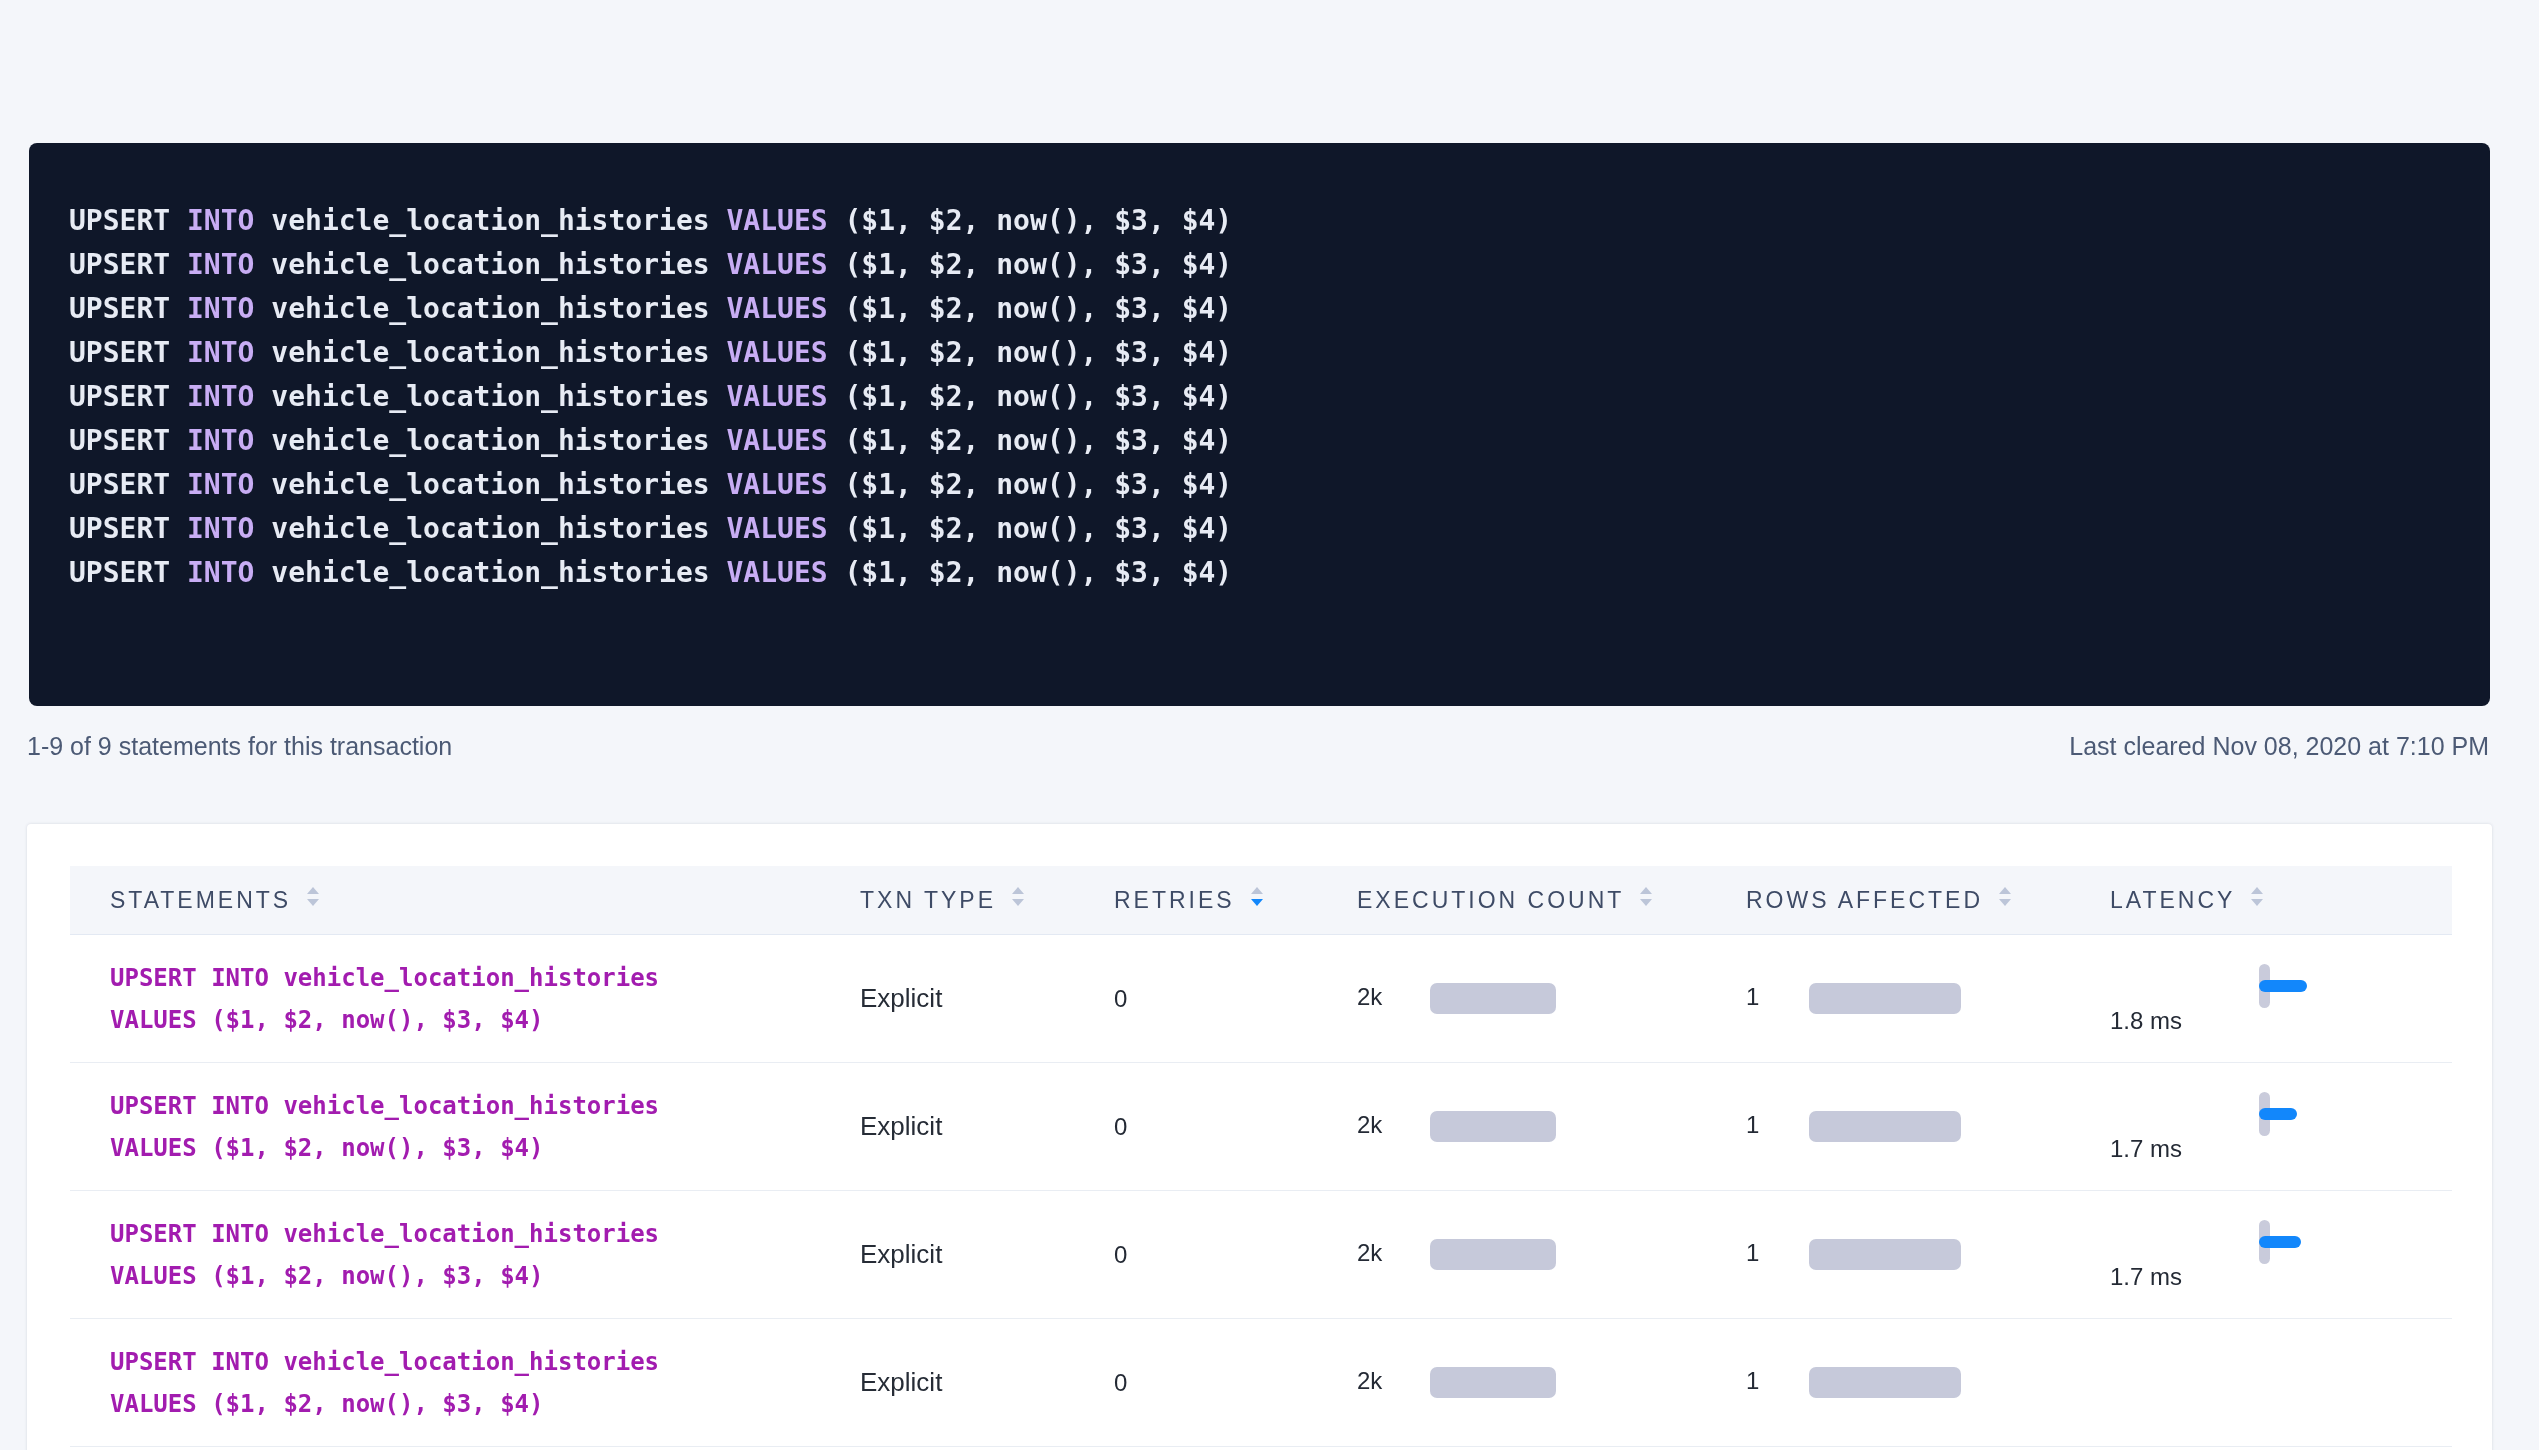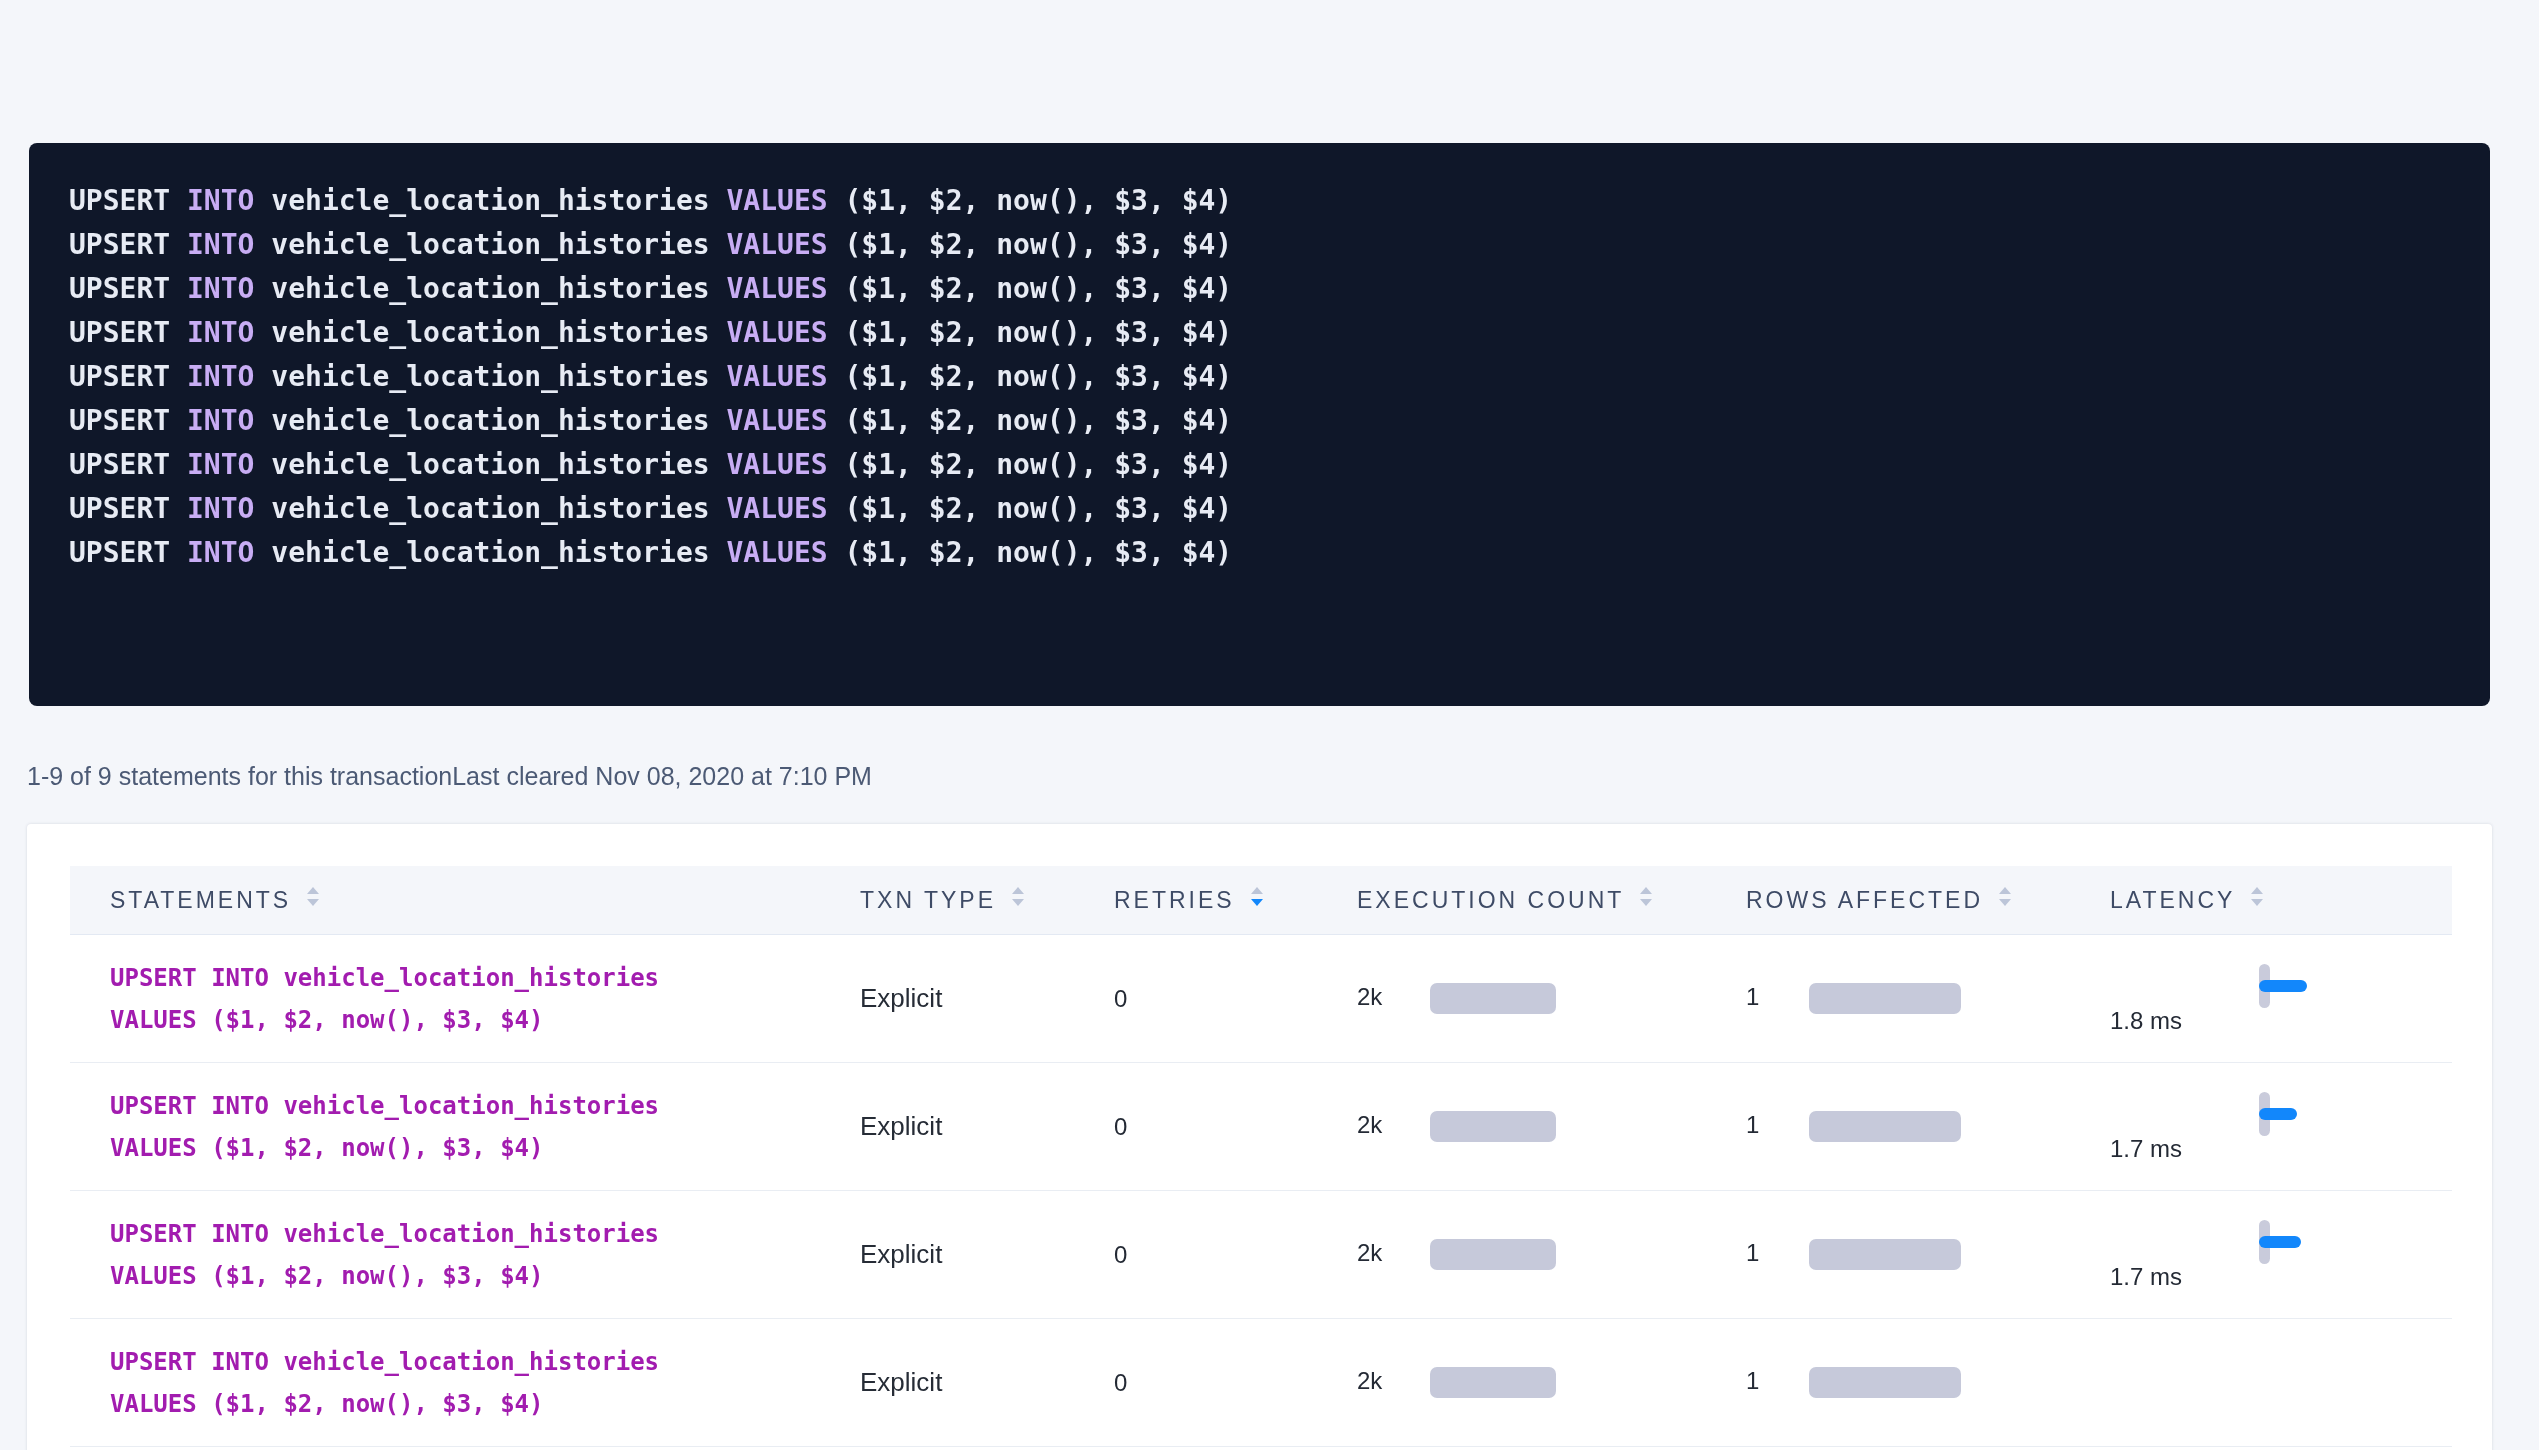--- a/index.html
+++ b/index.html
@@ -17,33 +17,33 @@
     position:absolute; left:27px; top:8px;
     font-size:39px; font-weight:700; color:#1f2228;
     letter-spacing:-0.3px;
   }
 
   
   .code-box {
     position:absolute; left:29px; top:143px;
     width:2461px; height:563px;
     background:#0f1729; border-radius:8px;
-    padding:36px 40px;
+    padding:56px 40px;
   }
   .code-line {
     font-family:"DejaVu Sans Mono", monospace;
     font-size:28px; font-weight:700; line-height:44px;
     color:#e7ebf4; white-space:pre;
   }
   .code-line .kw { color:#c8adf4; }
 
   
   .meta-row {
-    position:absolute; left:27px; top:762px; width:2462px;
-    display:flex; align-items:baseline;
+    position:absolute; left:27px; top:732px; width:2462px;
+    display:flex; justify-content:space-between; align-items:baseline;
     font-size:25px; color:#4c5a75;
   }
 
   
   .card {
     position:absolute; left:27px; top:824px;
     width:2465px; height:680px;
     background:#ffffff; border-radius:4px;
     box-shadow:0 0 3px rgba(70,82,104,0.18);
     padding:42px 40px 0 43px;

